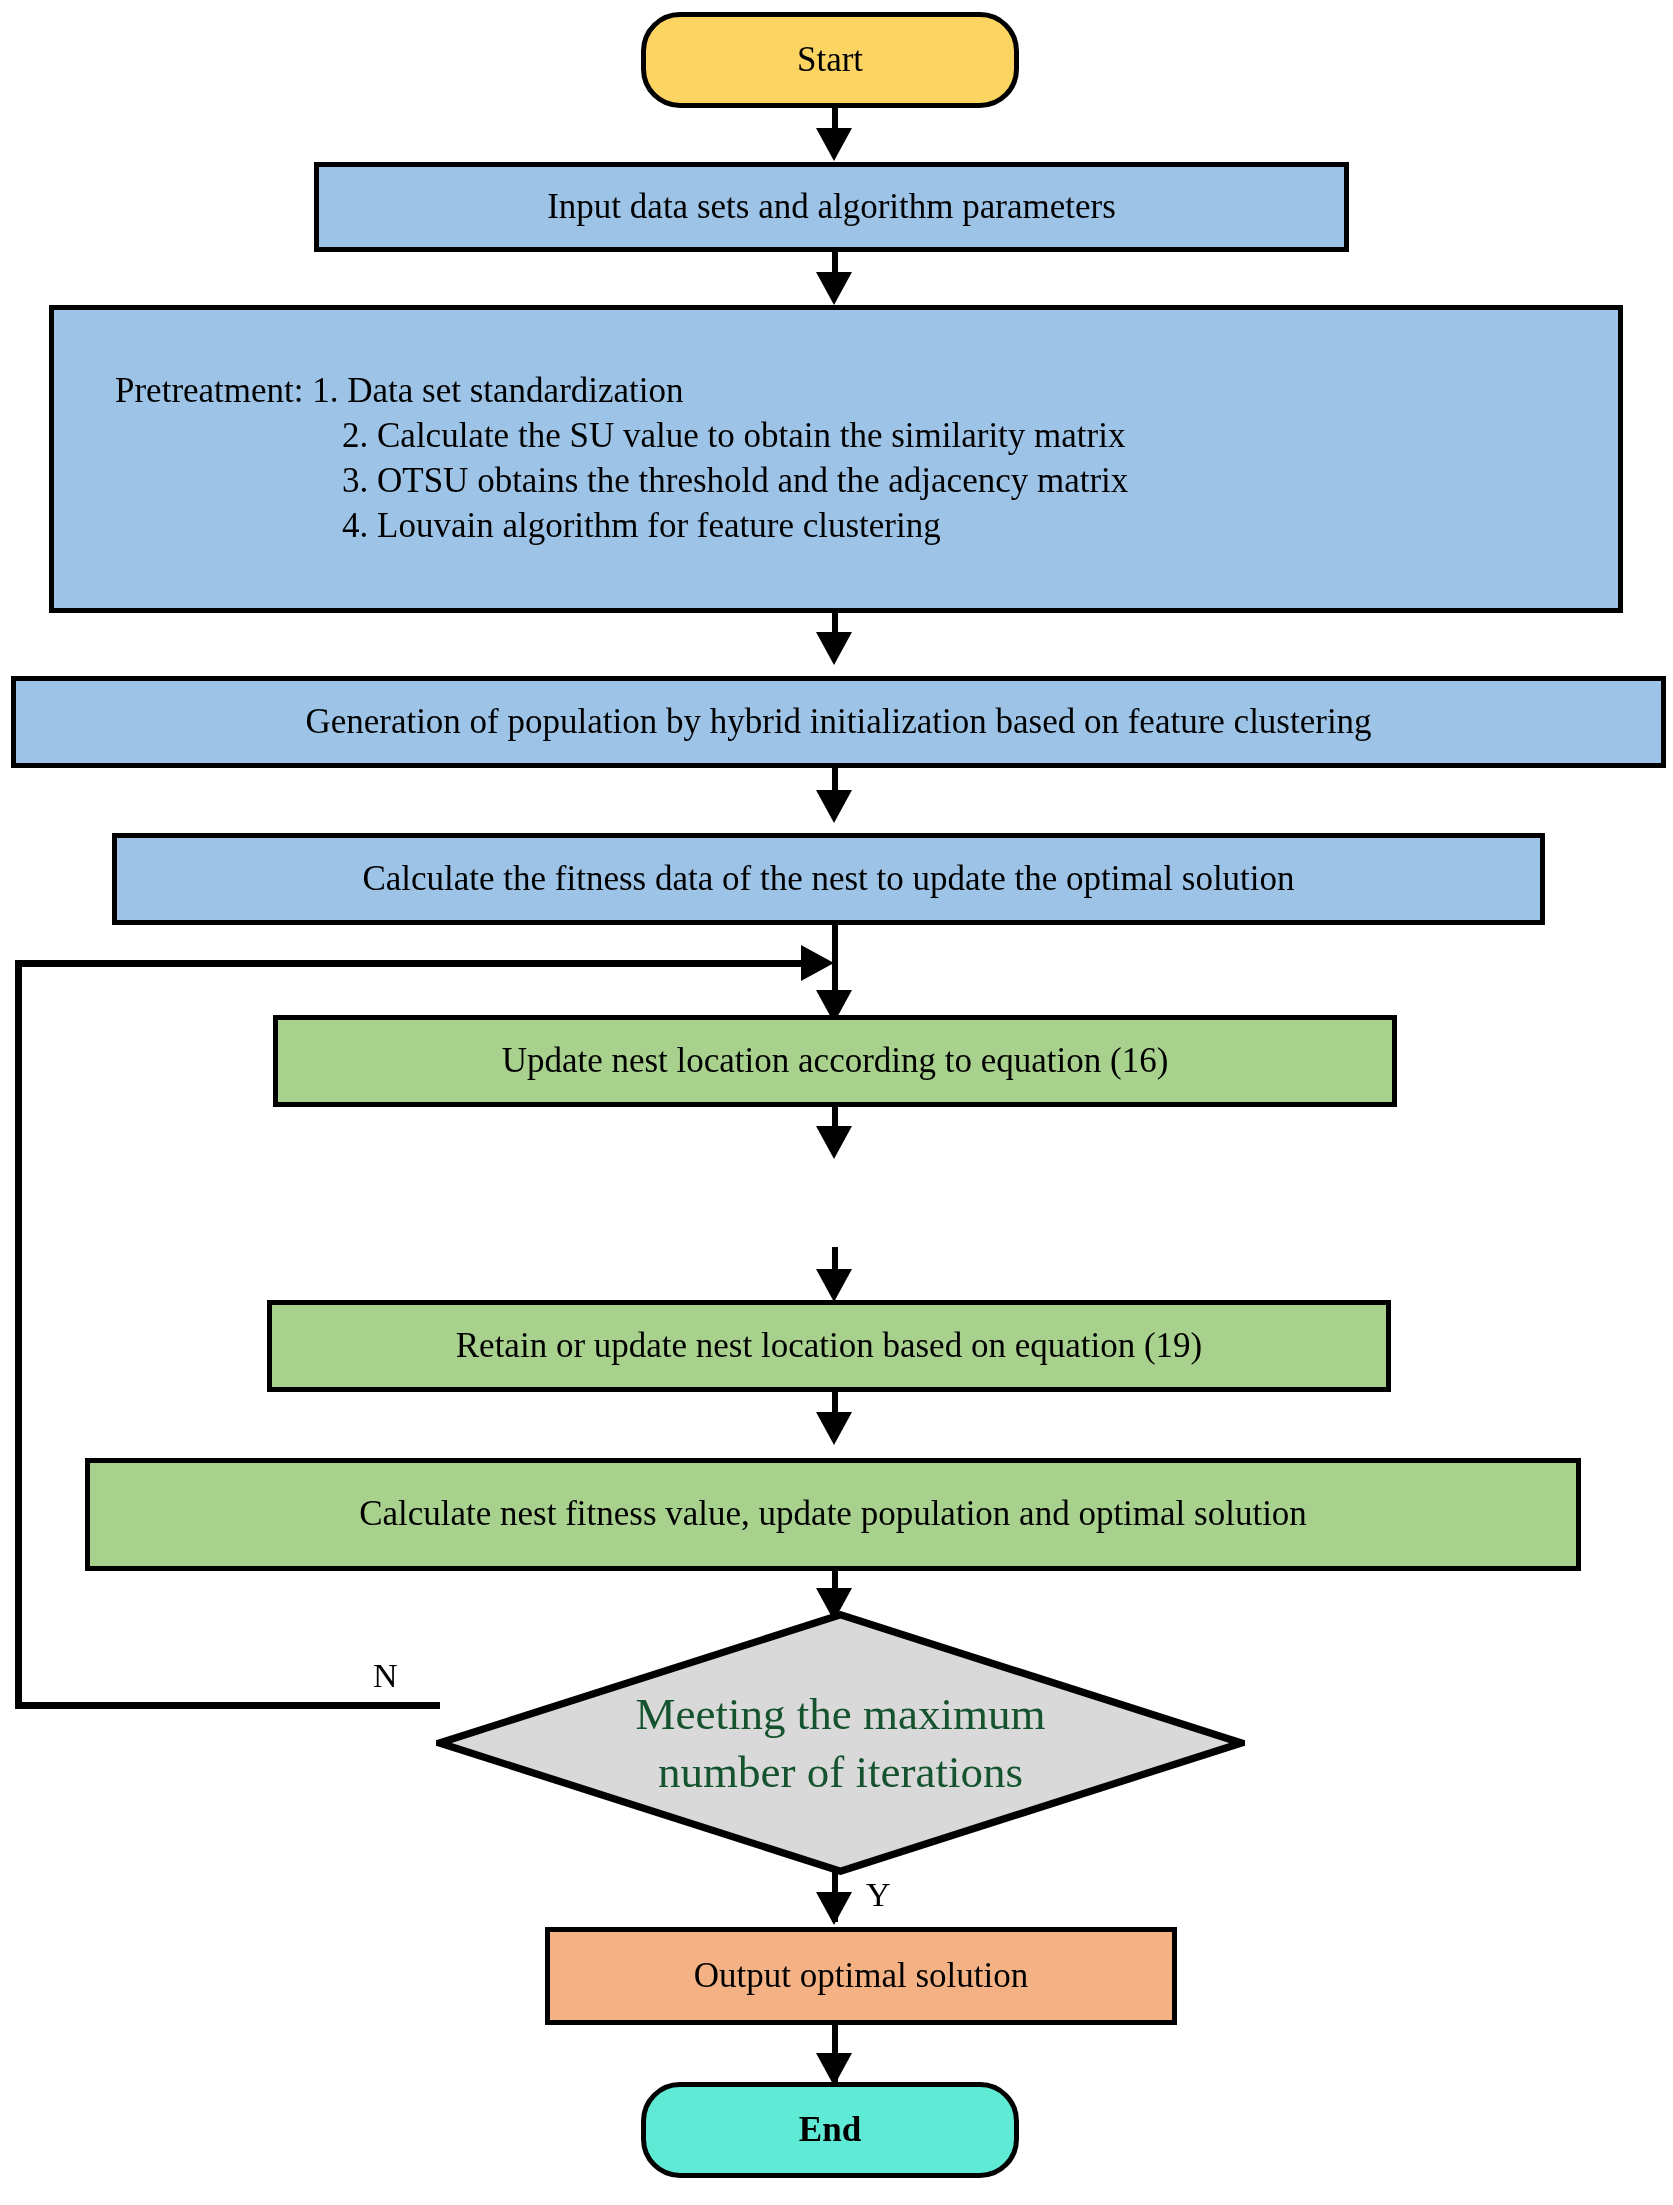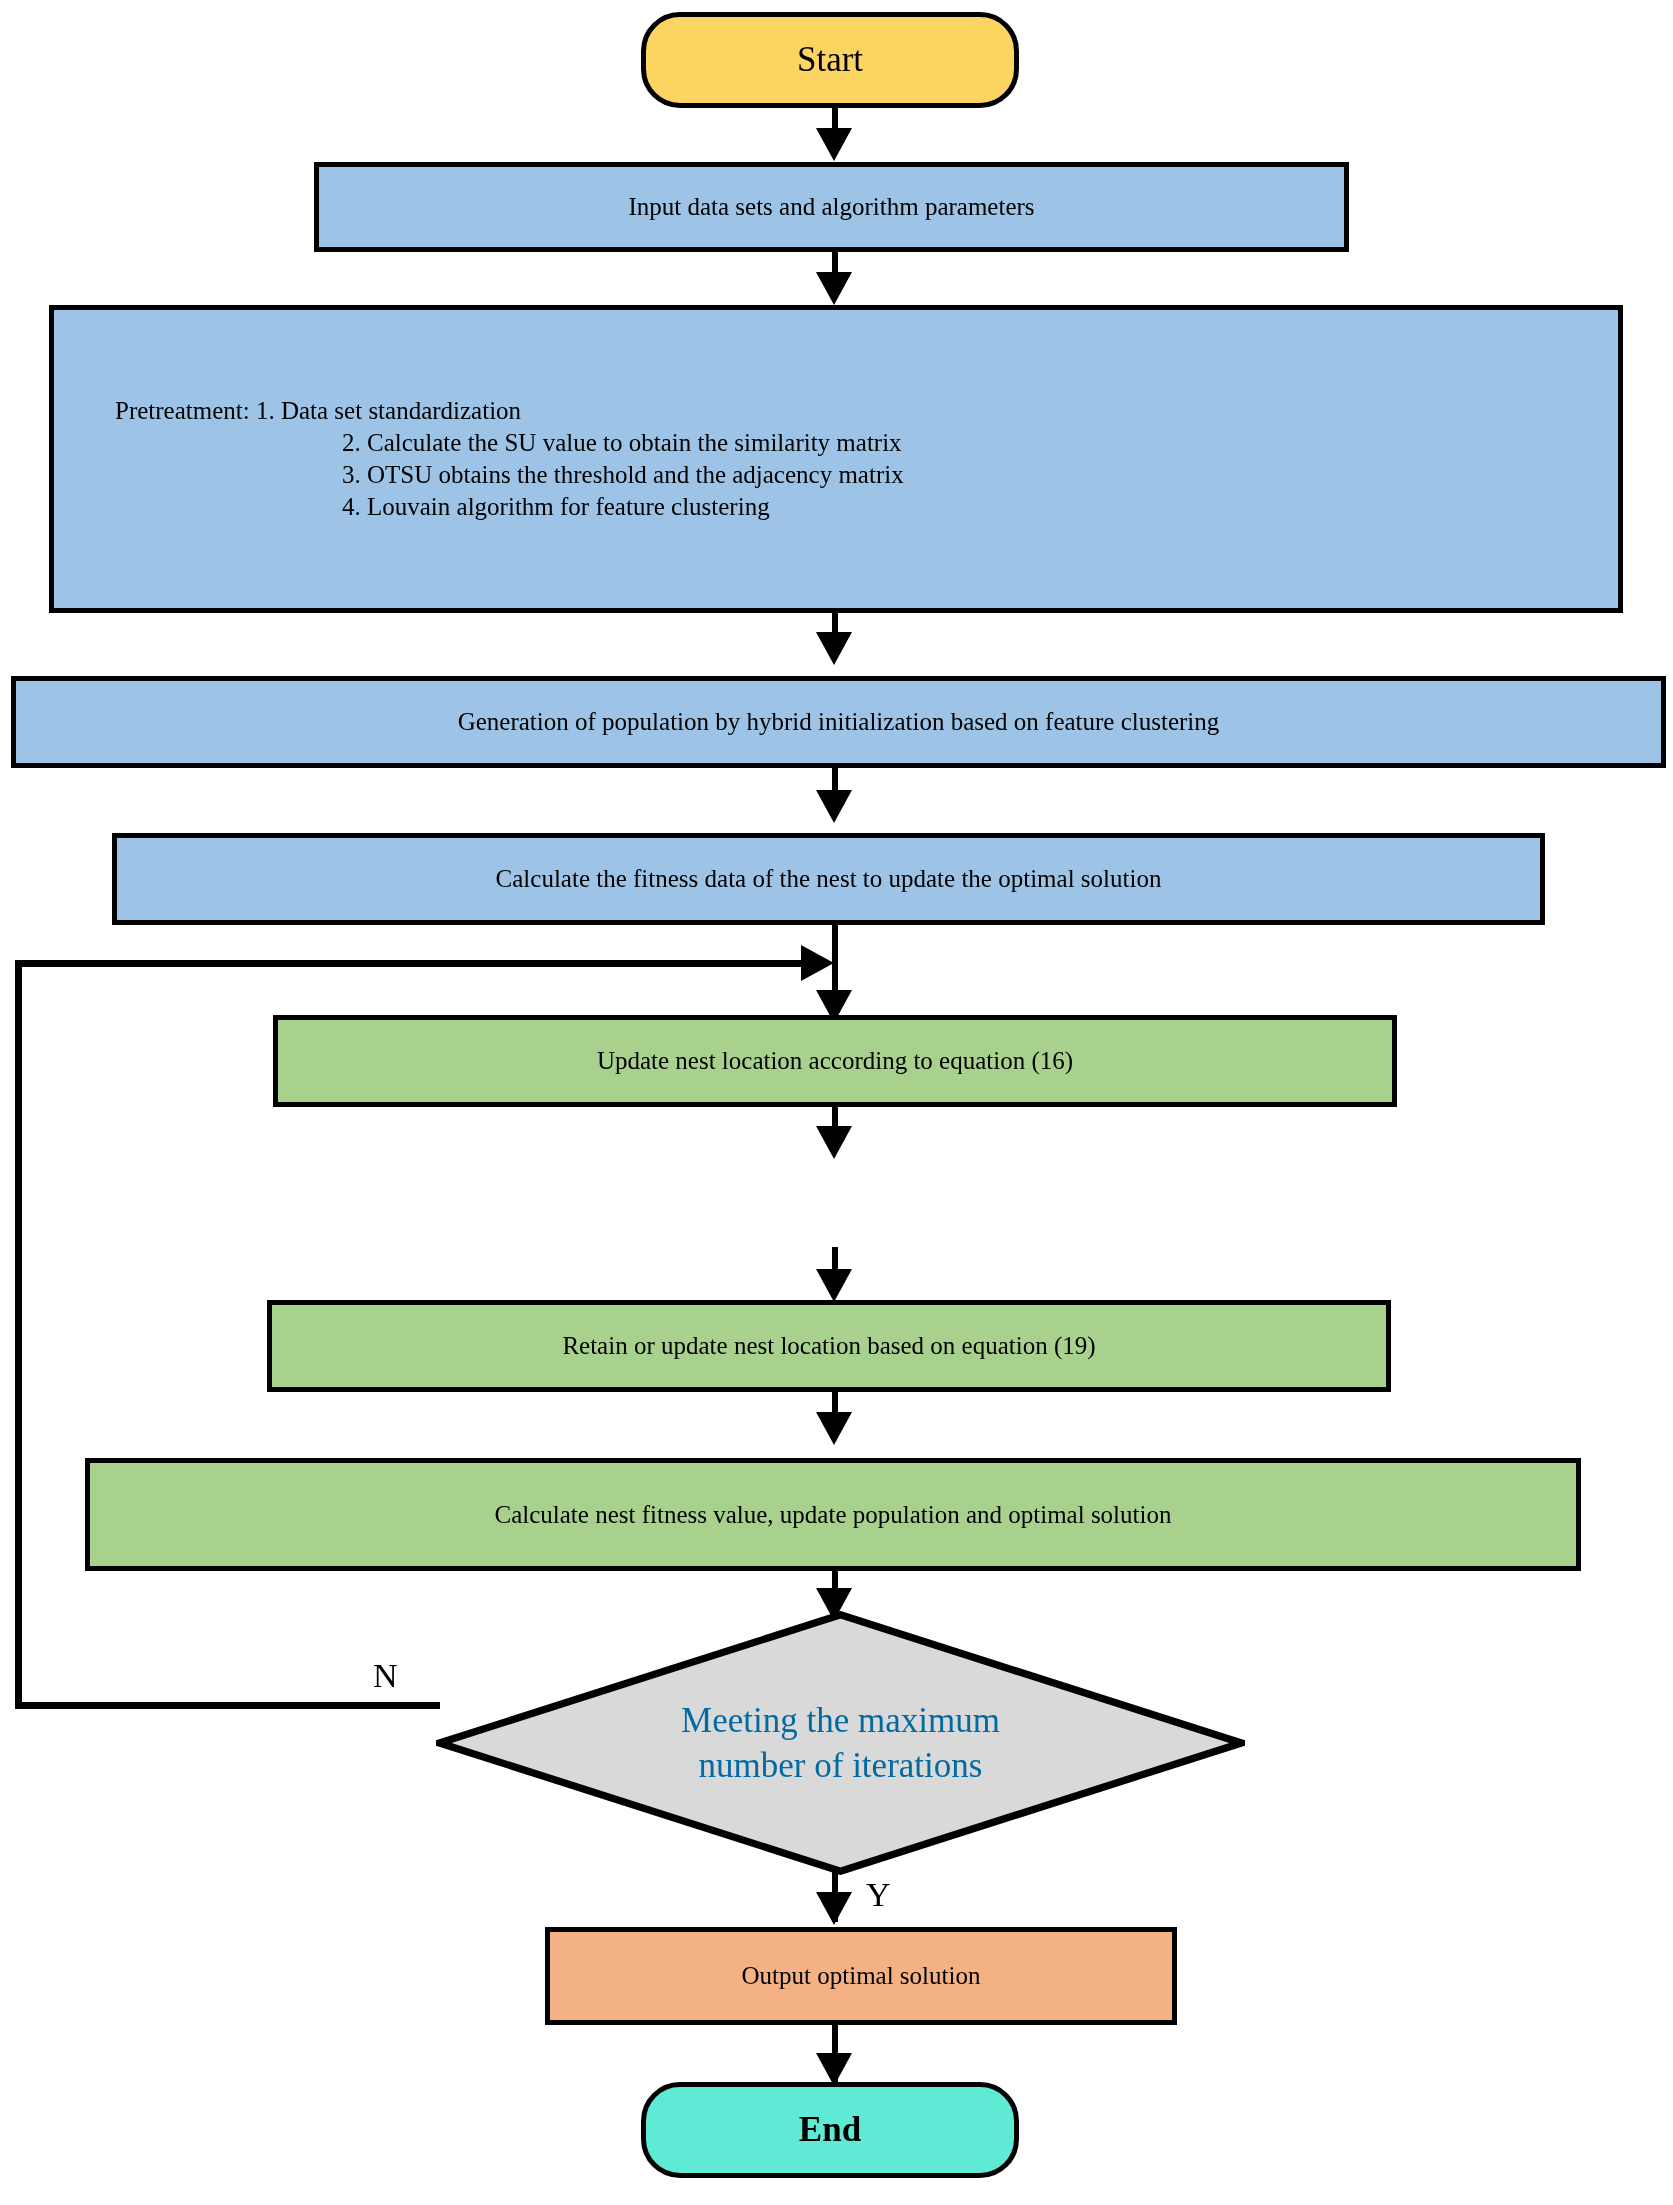--- a/index.html
+++ b/index.html
@@ -26,21 +26,21 @@
     justify-content: center;
     text-align: center;
     color: #000000;
     line-height: 1.28;
   }
   .terminator {
     border-radius: 39px;
     font-size: 35px;
   }
   .process {
-    font-size: 25px;
+    font-size: 35px;
   }
   .process-left {
     justify-content: flex-start;
     text-align: left;
   }
   .decision-wrap {
     position: absolute;
   }
   .decision-wrap svg {
     position: absolute;
@@ -50,23 +50,23 @@
   .decision-label {
     position: absolute;
     left: 0;
     top: 0;
     width: 100%;
     height: 100%;
     display: flex;
     align-items: center;
     justify-content: center;
     text-align: center;
-    font-size: 35px;
+    font-size: 45px;
     line-height: 1.3;
-    color: #0369a1;
+    color: #14532d;
   }
   .edge-label {
     position: absolute;
     font-size: 34px;
     color: #000000;
     line-height: 1;
   }
   .conn {
     position: absolute;
     background: #000000;

